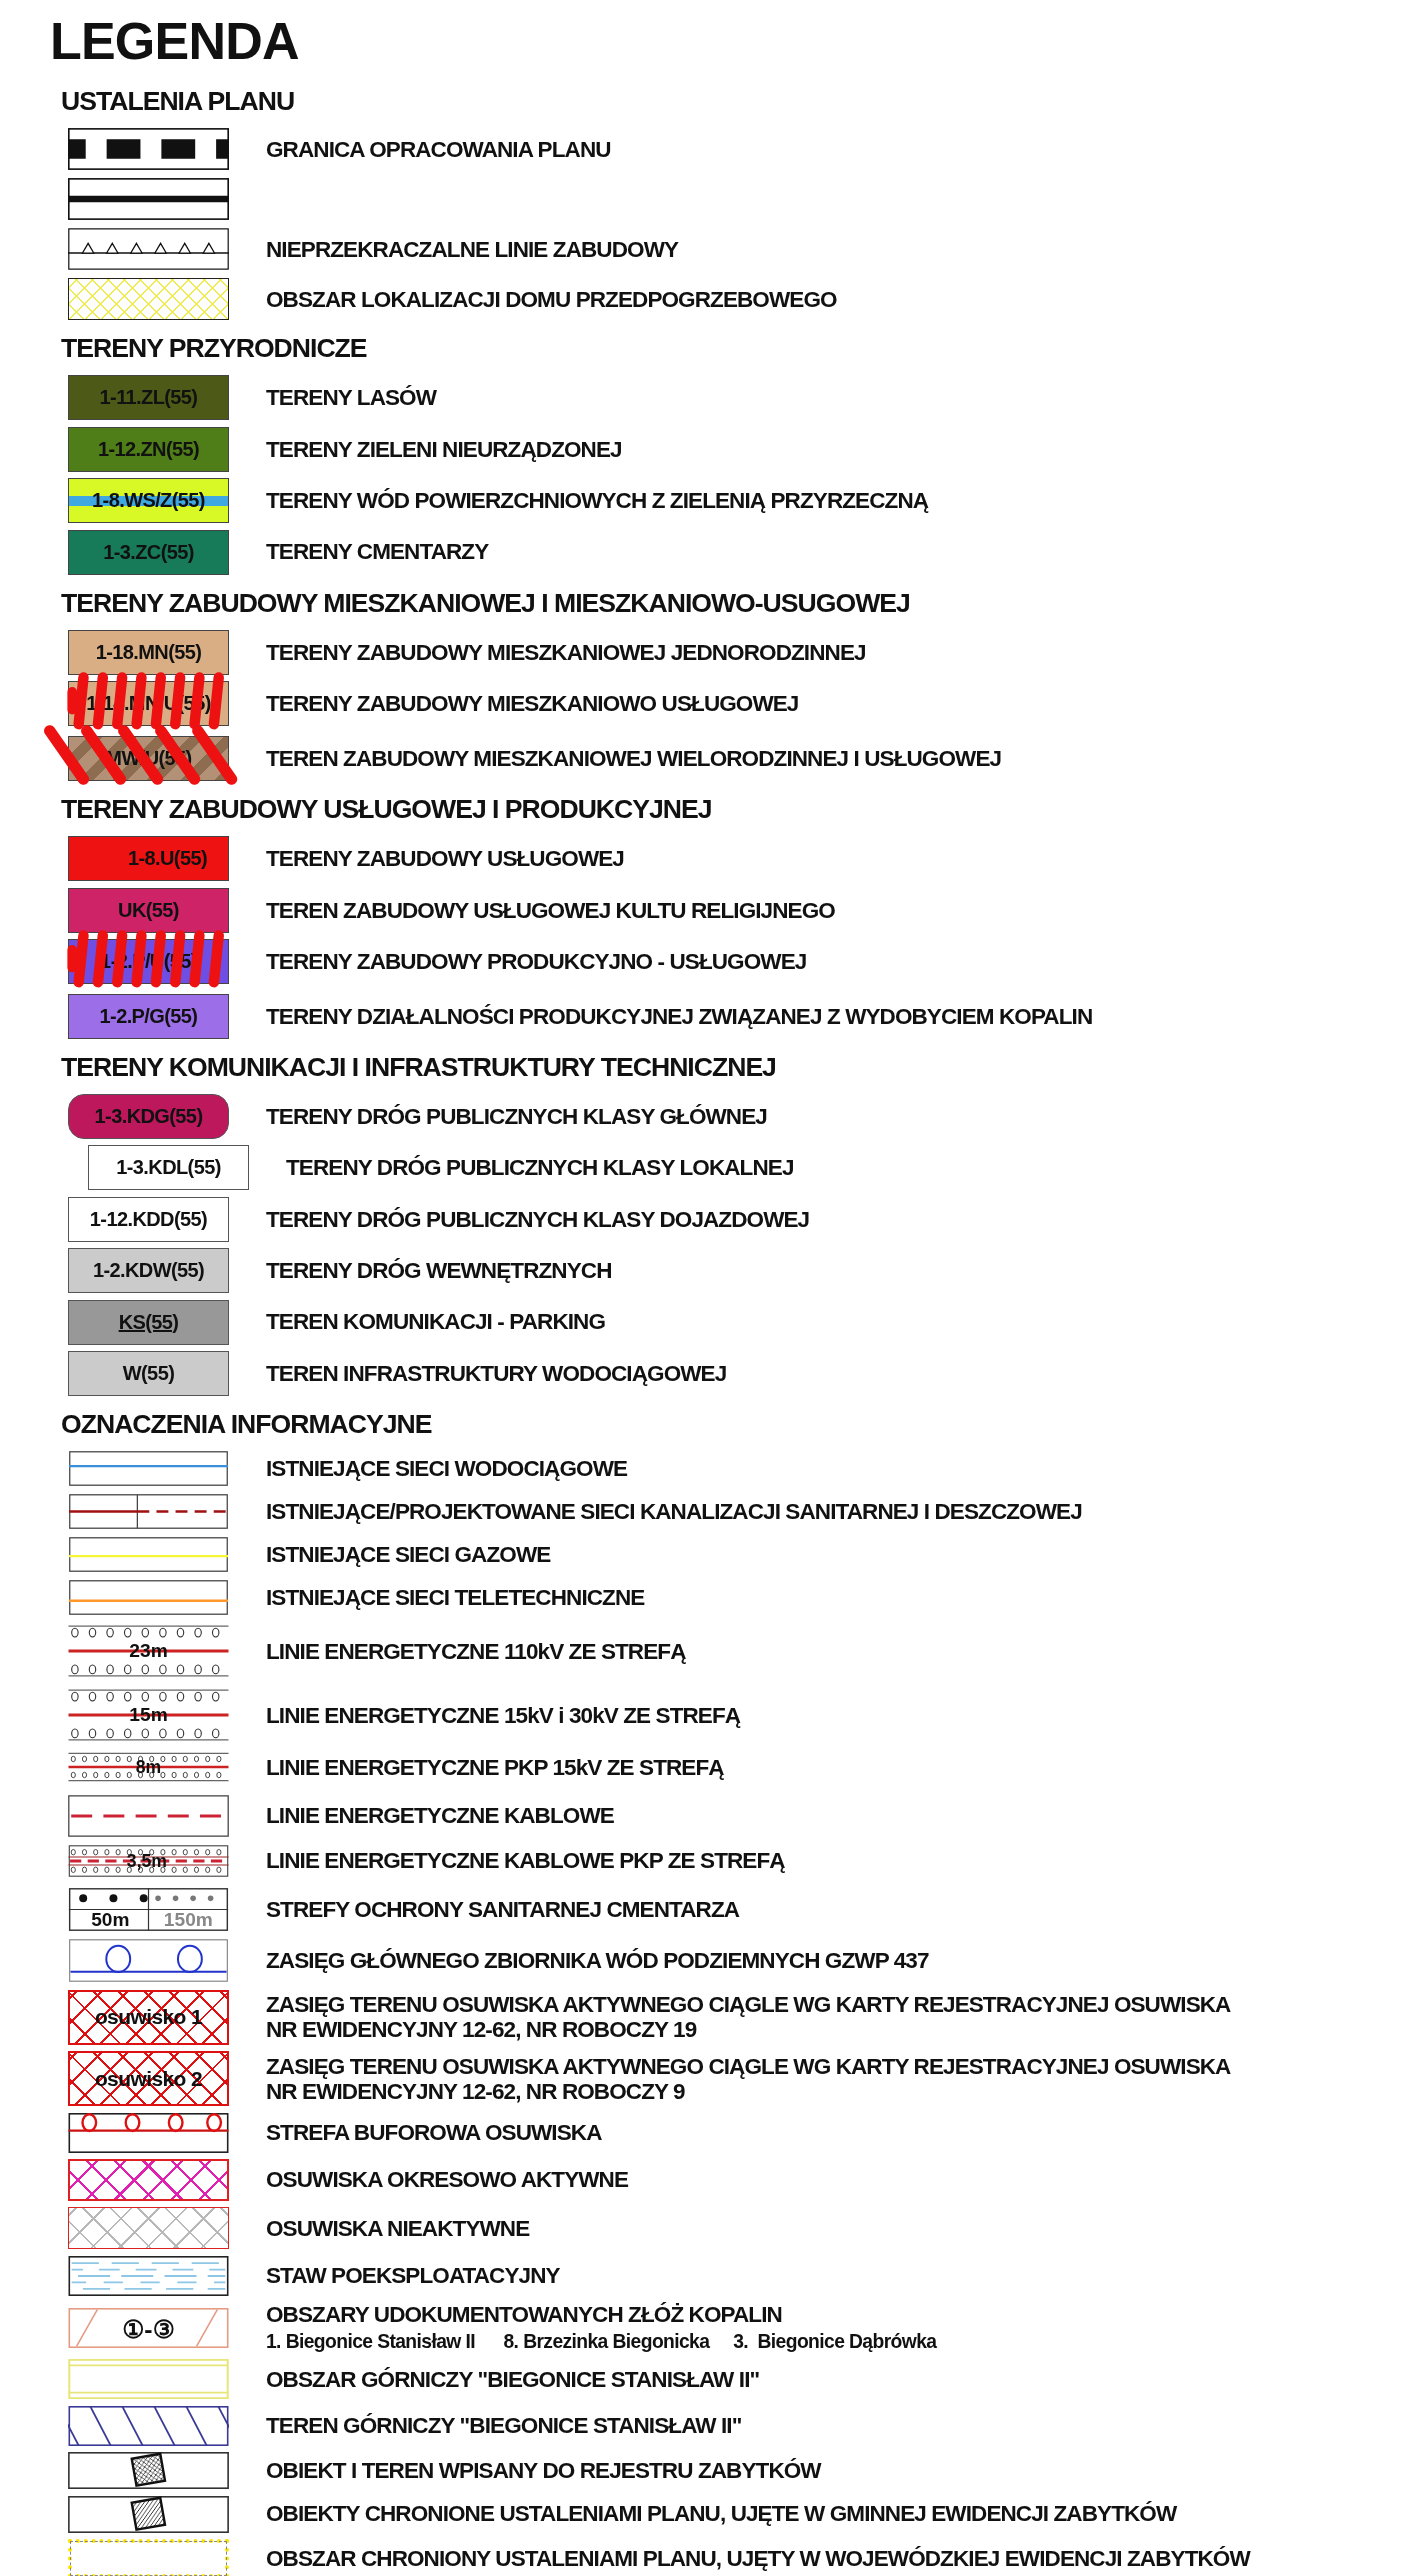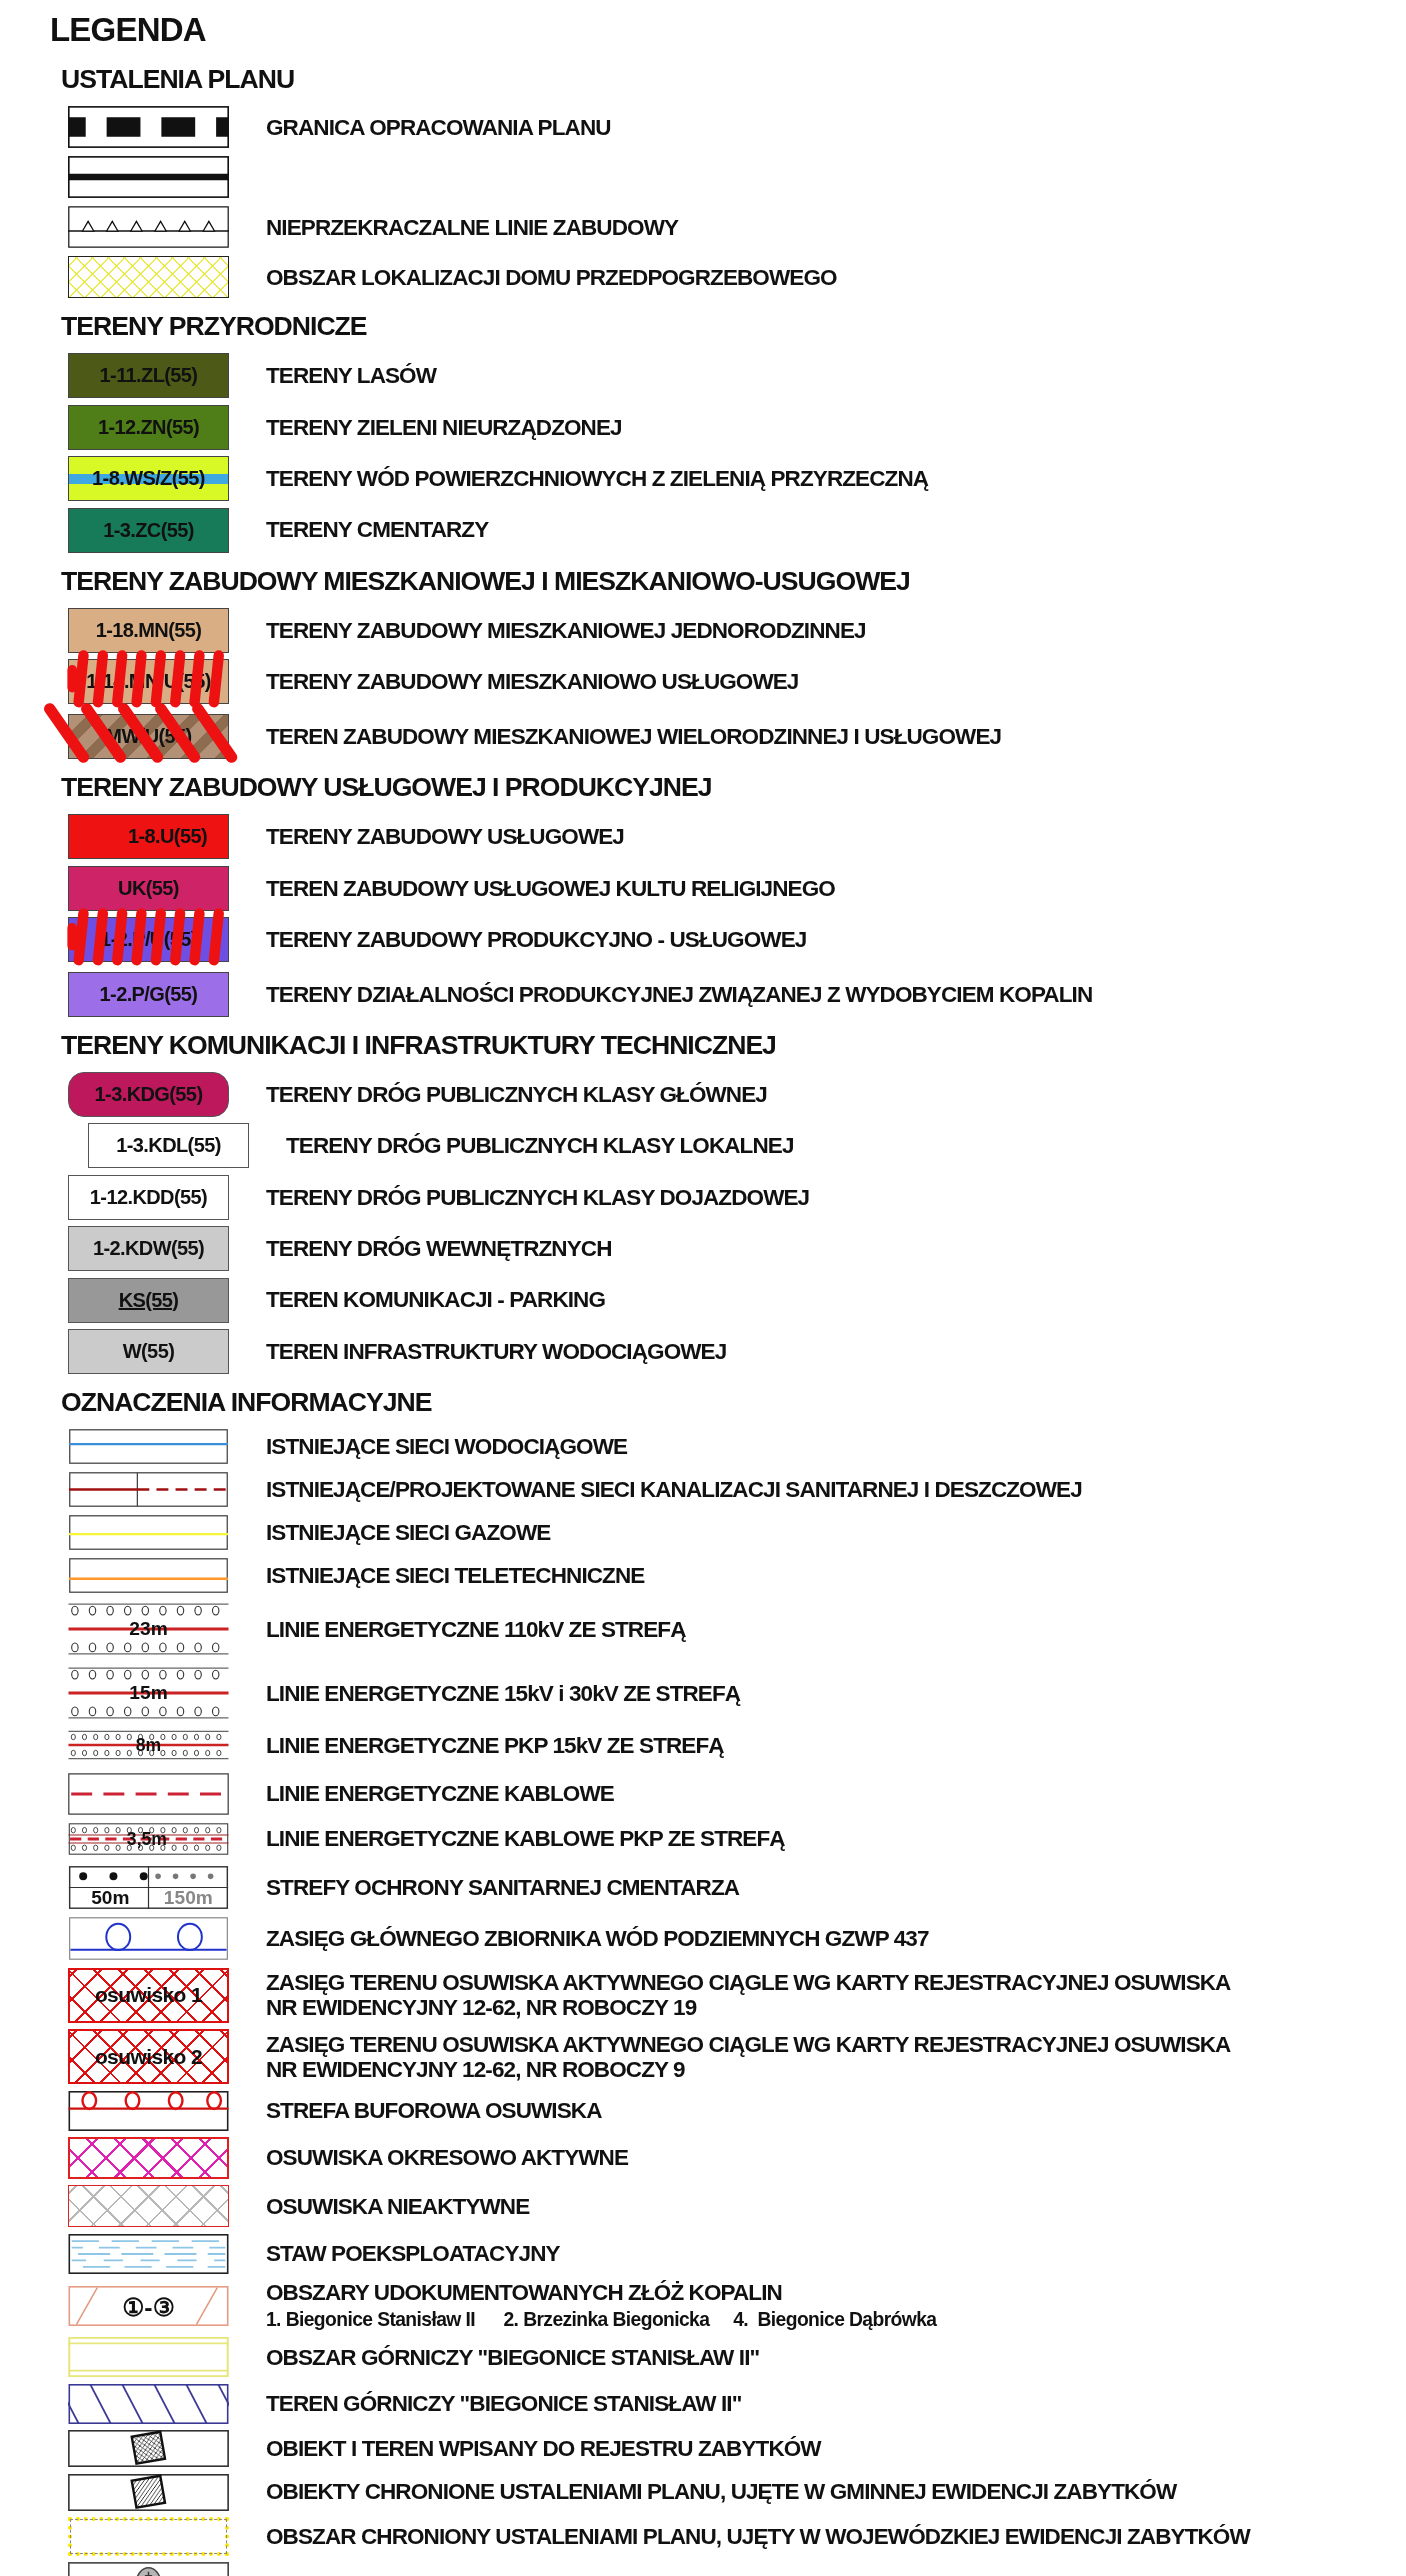--- a/index.html
+++ b/index.html
@@ -1,20 +1,20 @@
 <!DOCTYPE html>
 <html style="font-size:13px"><head>
 <meta charset="utf-8">
 <style>
   html,body{margin:0;padding:0;}
   body{
     width:1407px;height:2576px;background:#ffffff;color:#111;
     font-family:"Liberation Sans",sans-serif;overflow:hidden;
   }
-  .h1{font-size:33px;font-weight:700;letter-spacing:-0.8px;margin:11.3px 0 14.5px 50px;}
+  .h1{font-size:52px;font-weight:700;letter-spacing:-0.8px;margin:11.3px 0 14.5px 50px;}
   .hdr{font-size:26.6px;font-weight:700;letter-spacing:-1px;margin:13px 0 11.3px 61px;}
   .row{display:flex;align-items:center;margin:0 0 8px 68px;}
   .row.tight{margin-bottom:6.4px;}
   .sym{width:161px;flex:0 0 161px;position:relative;}
   .lbl{margin-left:37px;font-size:22.5px;font-weight:700;letter-spacing:-0.9px;line-height:1.12;max-width:1119px;}
   .caption{font-size:19.3px;font-weight:700;letter-spacing:-0.6px;margin-top:4px;white-space:pre;}
   svg{display:block;}
   
   .sw{height:45px;border:1.6px solid #444;box-sizing:border-box;display:flex;align-items:center;justify-content:center;position:relative;}
   .code{font-size:20px;font-weight:700;letter-spacing:-0.6px;position:relative;z-index:2;}
@@ -473,21 +473,21 @@
   <div class="sym">
     <svg width="161" height="40" viewBox="0 0 200 50">
       <rect x="1" y="1" width="198" height="48" fill="#fff" stroke="#e49c84" stroke-width="2"></rect>
       <line x1="10" y1="48" x2="36" y2="2" stroke="#e49c84" stroke-width="2"></line>
       <line x1="160" y1="48" x2="186" y2="2" stroke="#e49c84" stroke-width="2"></line>
       <text x="100" y="37" text-anchor="middle" font-size="31" font-weight="bold" fill="#111">①-③</text>
     </svg>
   </div>
   <div class="lbl">
     <div>OBSZARY UDOKUMENTOWANYCH ZŁÓŻ KOPALIN</div>
-    <div class="caption">1. Biegonice Stanisław II      2. Brzezinka Biegonicka     4.  Biegonice Dąbrówka</div>
+    <div class="caption">1. Biegonice Stanisław II      8. Brzezinka Biegonicka     3.  Biegonice Dąbrówka</div>
   </div>
 </div>
 
 <div class="row tight">
   <div class="sym">
     <svg width="161" height="40" viewBox="0 0 200 50">
       <rect x="1" y="1" width="198" height="48" fill="#fff" stroke="#e6e67a" stroke-width="2.5"></rect>
       <line x1="0" y1="8" x2="200" y2="8" stroke="#e6e67a" stroke-width="2"></line>
       <line x1="0" y1="42" x2="200" y2="42" stroke="#e6e67a" stroke-width="2"></line>
     </svg>

